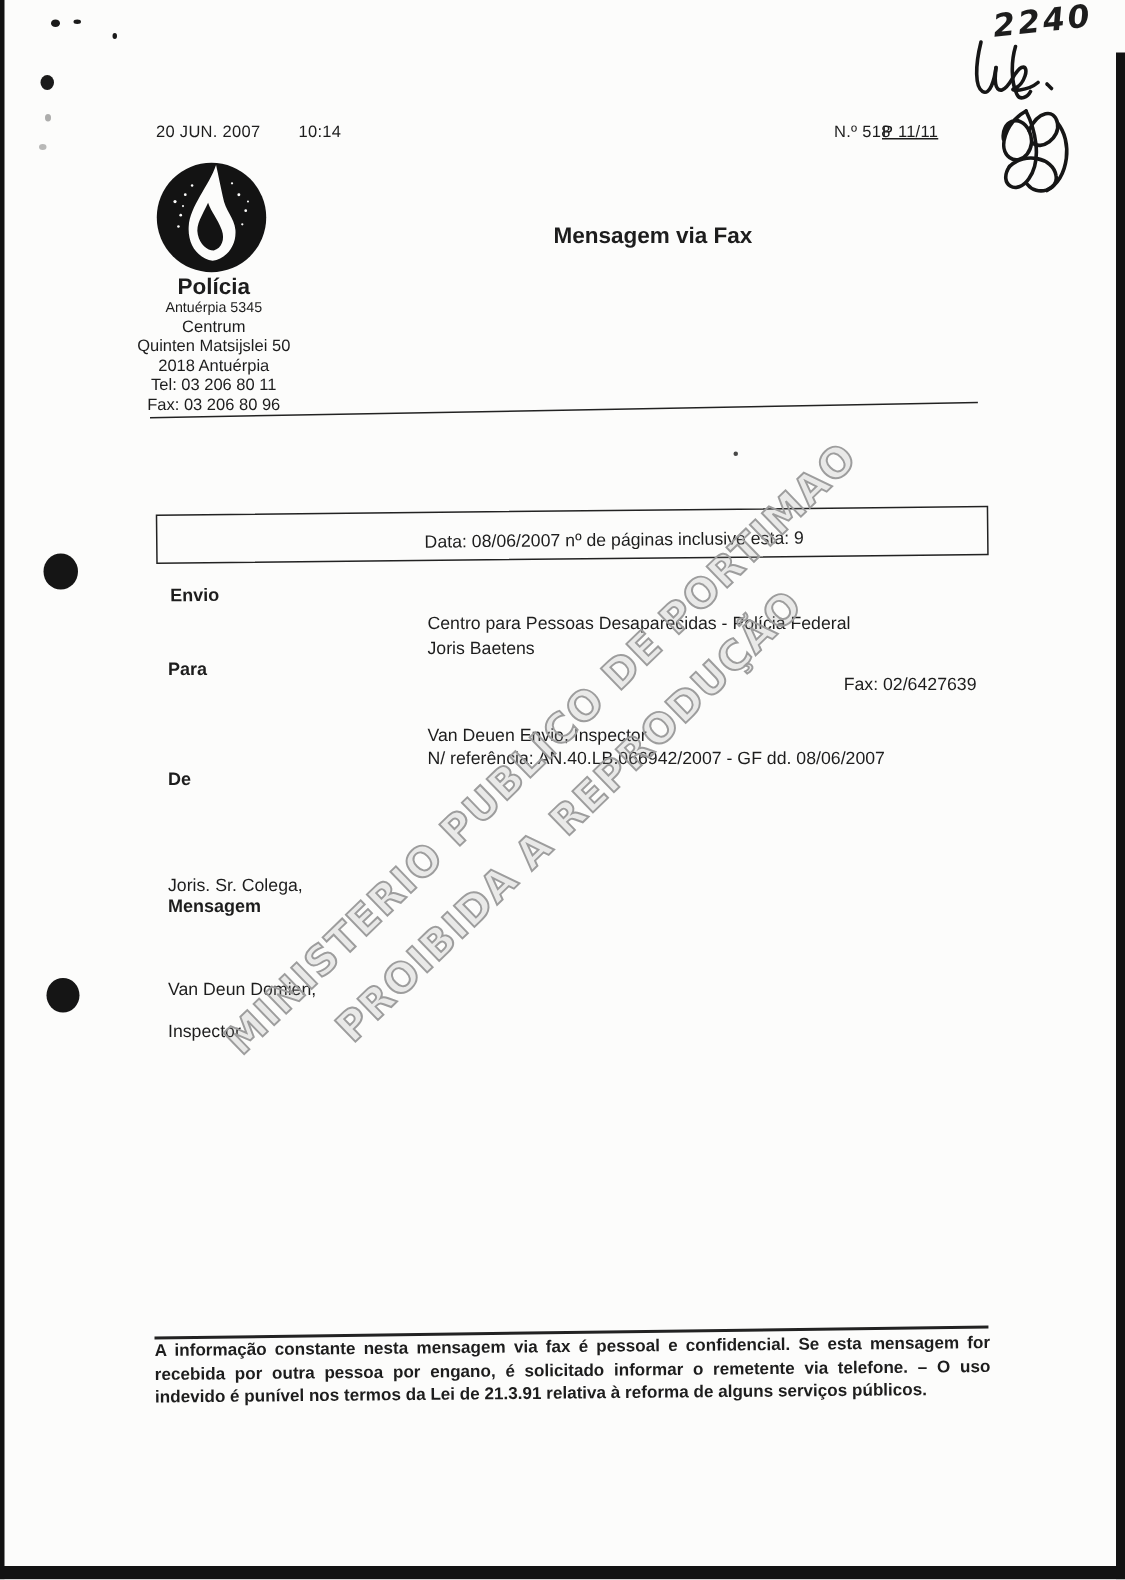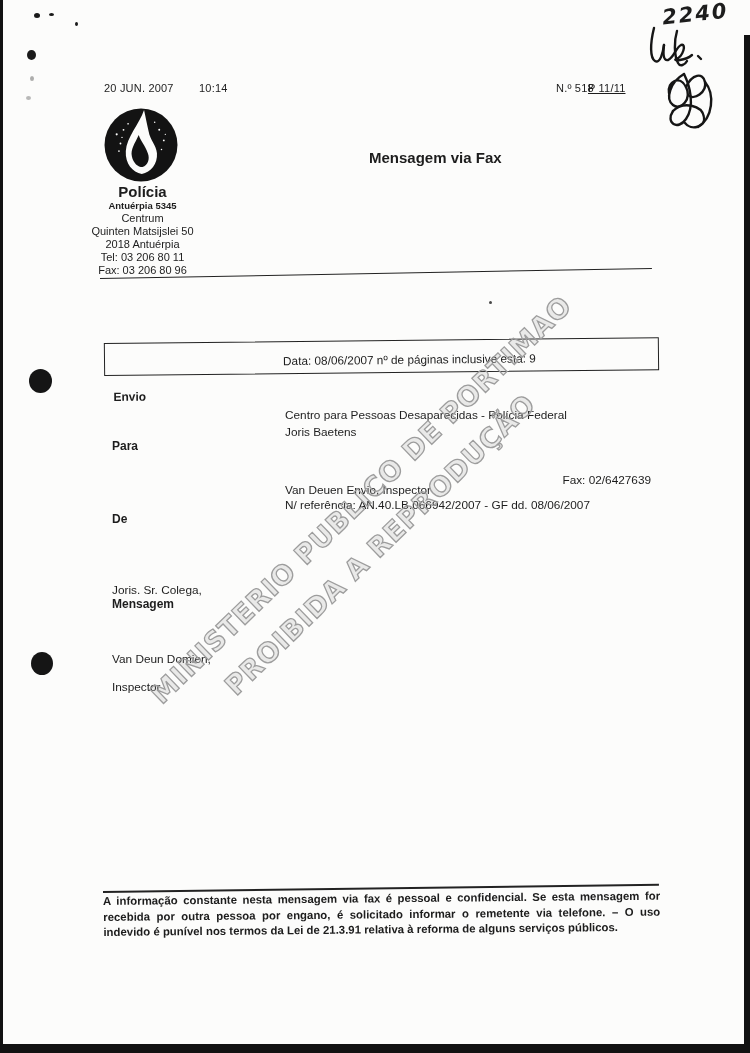--- a/index.html
+++ b/index.html
@@ -10,21 +10,21 @@
   }
   .abs{position:absolute;}
   .bold{font-weight:bold;margin-top:17px;}
   
   .edge{background:#121212;}
   
   .fax-header span{position:absolute; top:0; font-size:11px; letter-spacing:.2px; white-space:nowrap;}
   
   .sender-block{text-align:center; font-size:11px; line-height:13px;}
   .sender-block .police-name{font-size:15px; font-weight:bold; line-height:17px;}
-  .sender-block .police-unit{font-size:9.5px; font-weight:bold; line-height:12px;text-align:center;}
+  .sender-block .police-unit{font-size:9.5px; font-weight:normal; line-height:12px;text-align:center;}
   
   .rule{border-top:1.6px solid #222; transform-origin:left center;}
   
   .envio-box{border:1.6px solid #222; transform:rotate(-0.6deg); transform-origin:left center;}
   .body-text{font-size:11.8px; white-space:nowrap;}
   .label{font-size:12px; font-weight:bold;margin-top:42px;}
   
   .wm{
     font-family:"DejaVu Sans", sans-serif;
     font-size:27px; font-weight:bold; letter-spacing:1px; white-space:nowrap;
@@ -121,21 +121,21 @@
   <div class="abs bold" style="left:369px; top:132px; font-size:15px;">Mensagem via Fax</div>
 
   <div class="abs envio-box" style="left:104px; top:343px; width:553px; height:31px;">
     <span class="abs label" style="left:8px; top:4px;">Envio</span>
     <span class="abs body-text" style="left:178px; top:12px;">Data: 08/06/2007 nº de páginas inclusive esta: 9</span>
   </div>
 
   <div class="abs label" style="left:112px; top:397px;">Para</div>
   <div class="abs body-text" style="left:285px; top:408px;">Centro para Pessoas Desaparecidas - Polícia Federal</div>
   <div class="abs body-text" style="left:285px; top:425px;">Joris Baetens</div>
-  <div class="abs body-text" style="left:400px; top:449px; width:251px; text-align:right;margin-top:24px;">Fax: 02/6427639</div>
+  <div class="abs body-text" style="left:400px; top:449px; width:251px; text-align:right;">Fax: 02/6427639</div>
 
   <div class="abs label" style="left:112px; top:470px;">De</div>
   <div class="abs body-text" style="left:285px; top:483px;">Van Deuen Envio, Inspector</div>
   <div class="abs body-text" style="left:285px; top:498px;">N/ referência: AN.40.LB.066942/2007 - GF dd. 08/06/2007</div>
 
   <div class="abs label" style="left:112px; top:555px;">Mensagem</div>
   <div class="abs body-text" style="left:112px; top:583px;">Joris. Sr. Colega,</div>
   <div class="abs body-text" style="left:112px; top:652px;">Van Deun Domien,</div>
   <div class="abs body-text" style="left:112px; top:680px;text-align:center;">Inspector</div>
 

